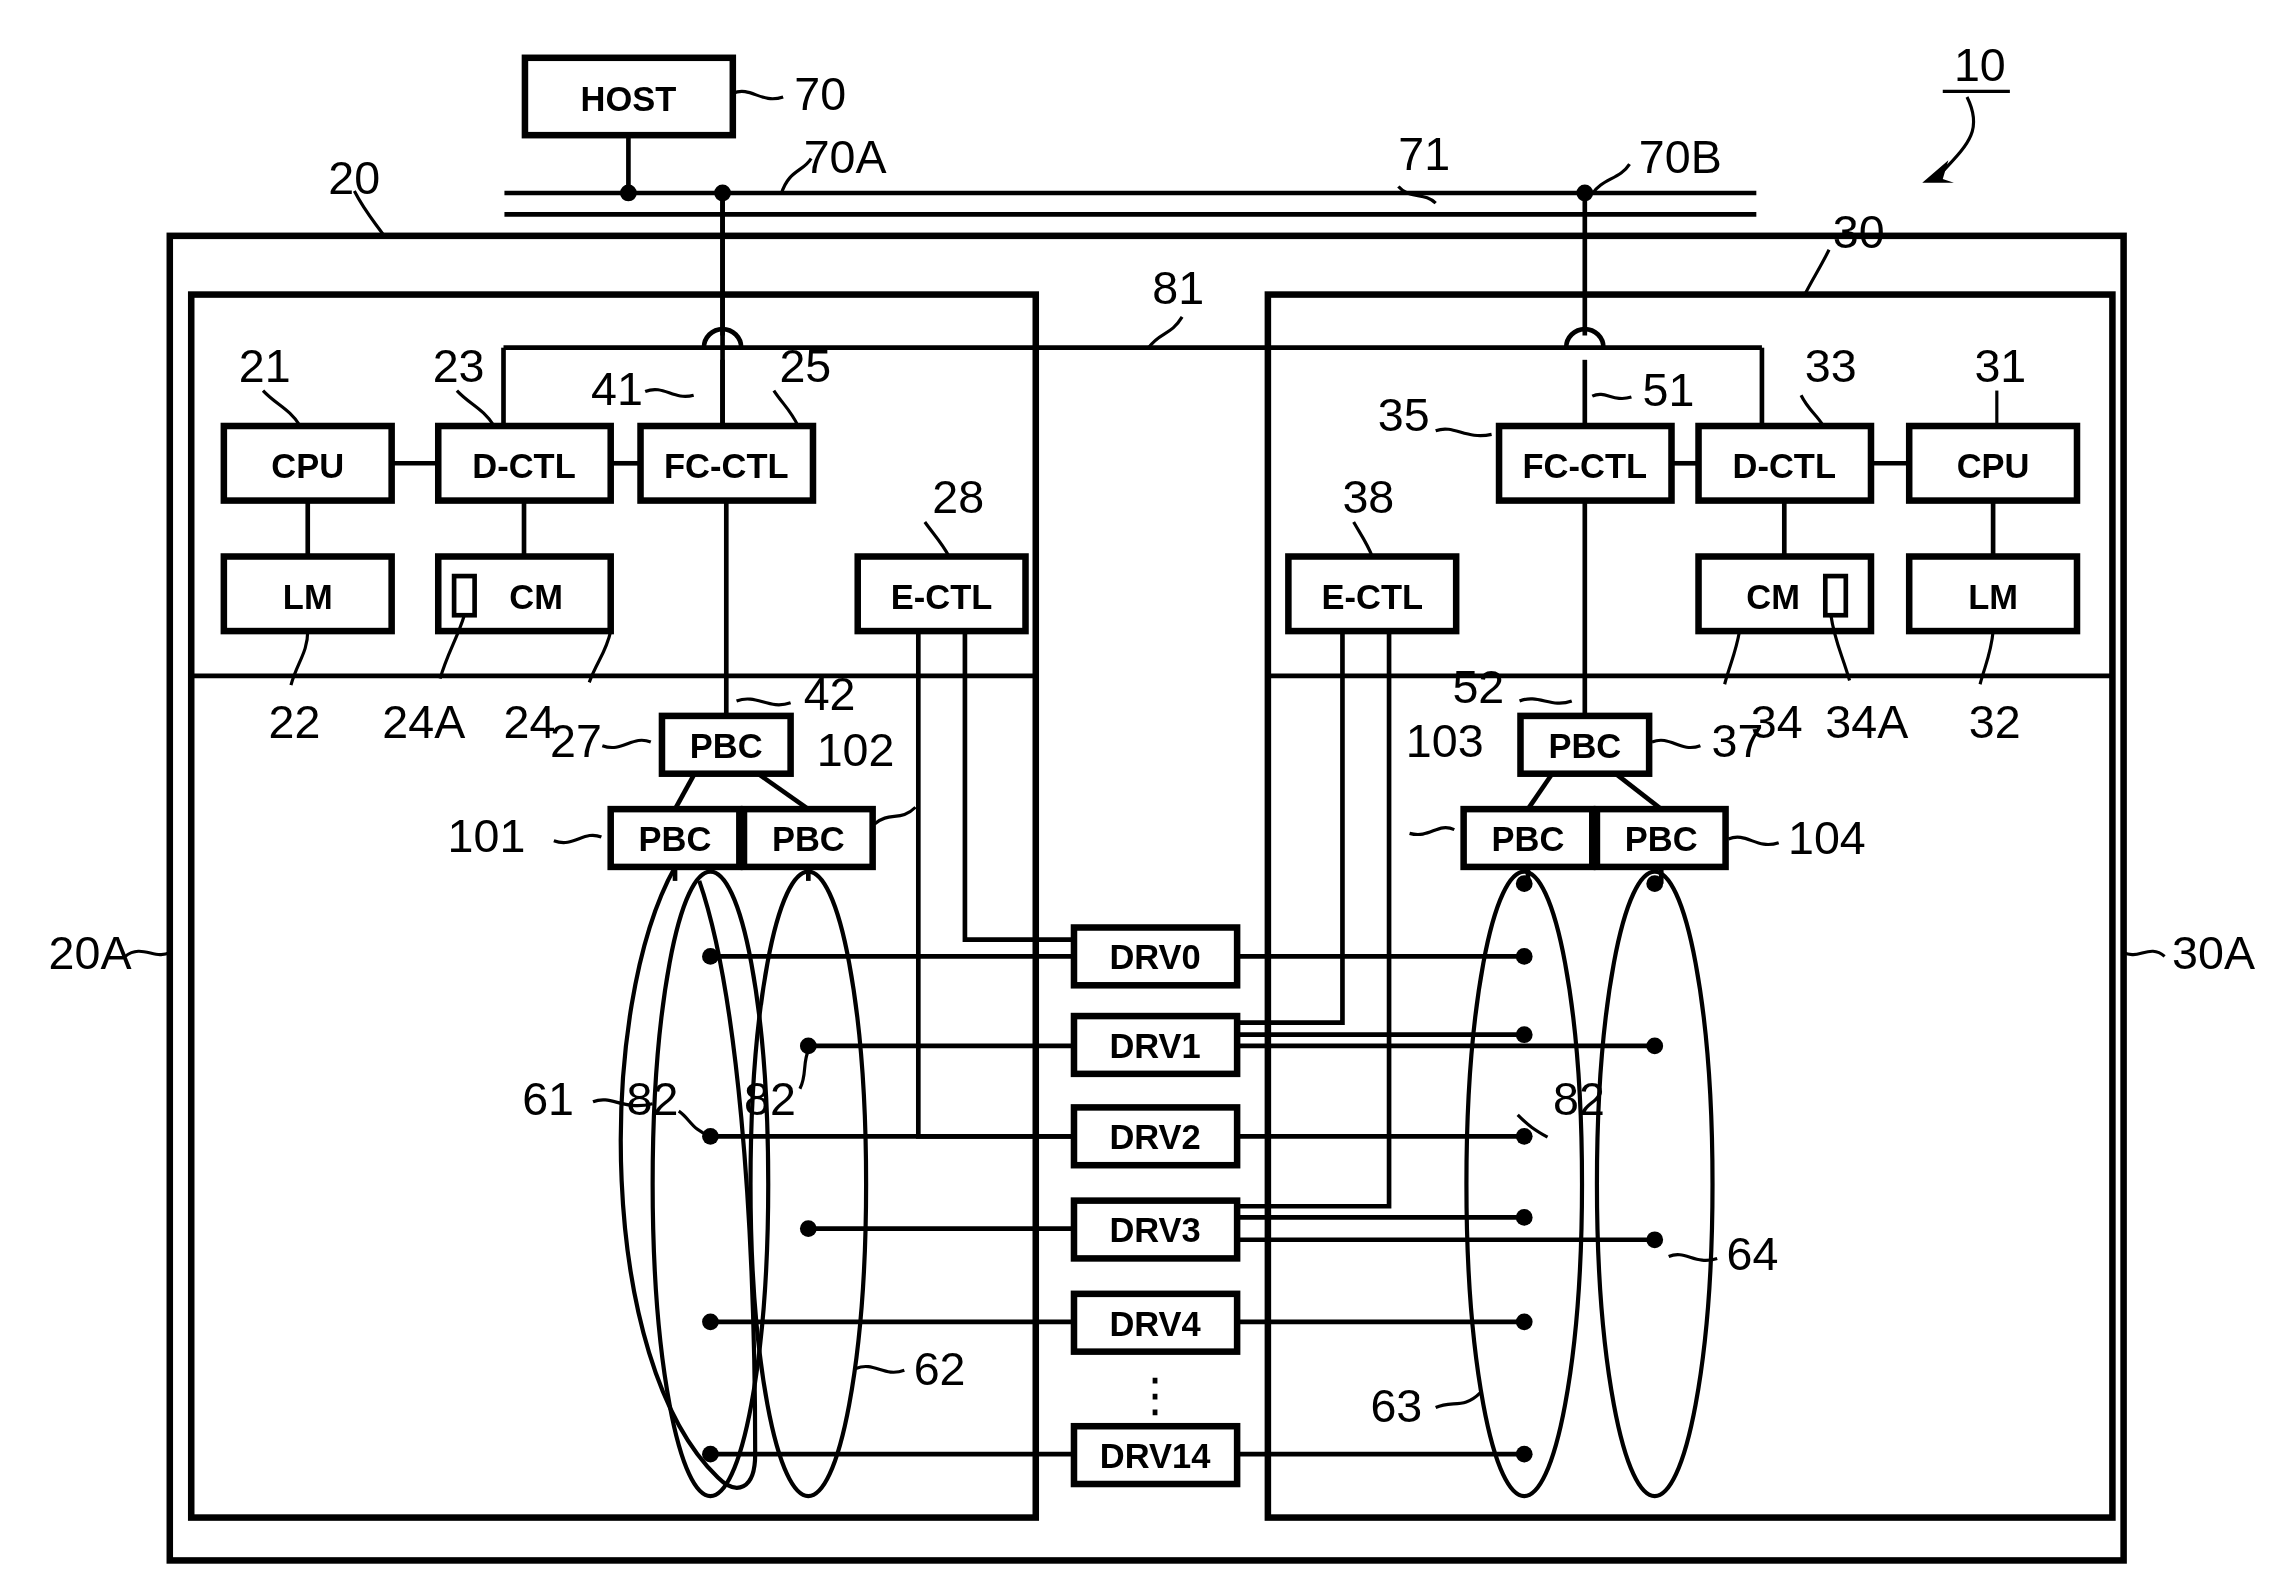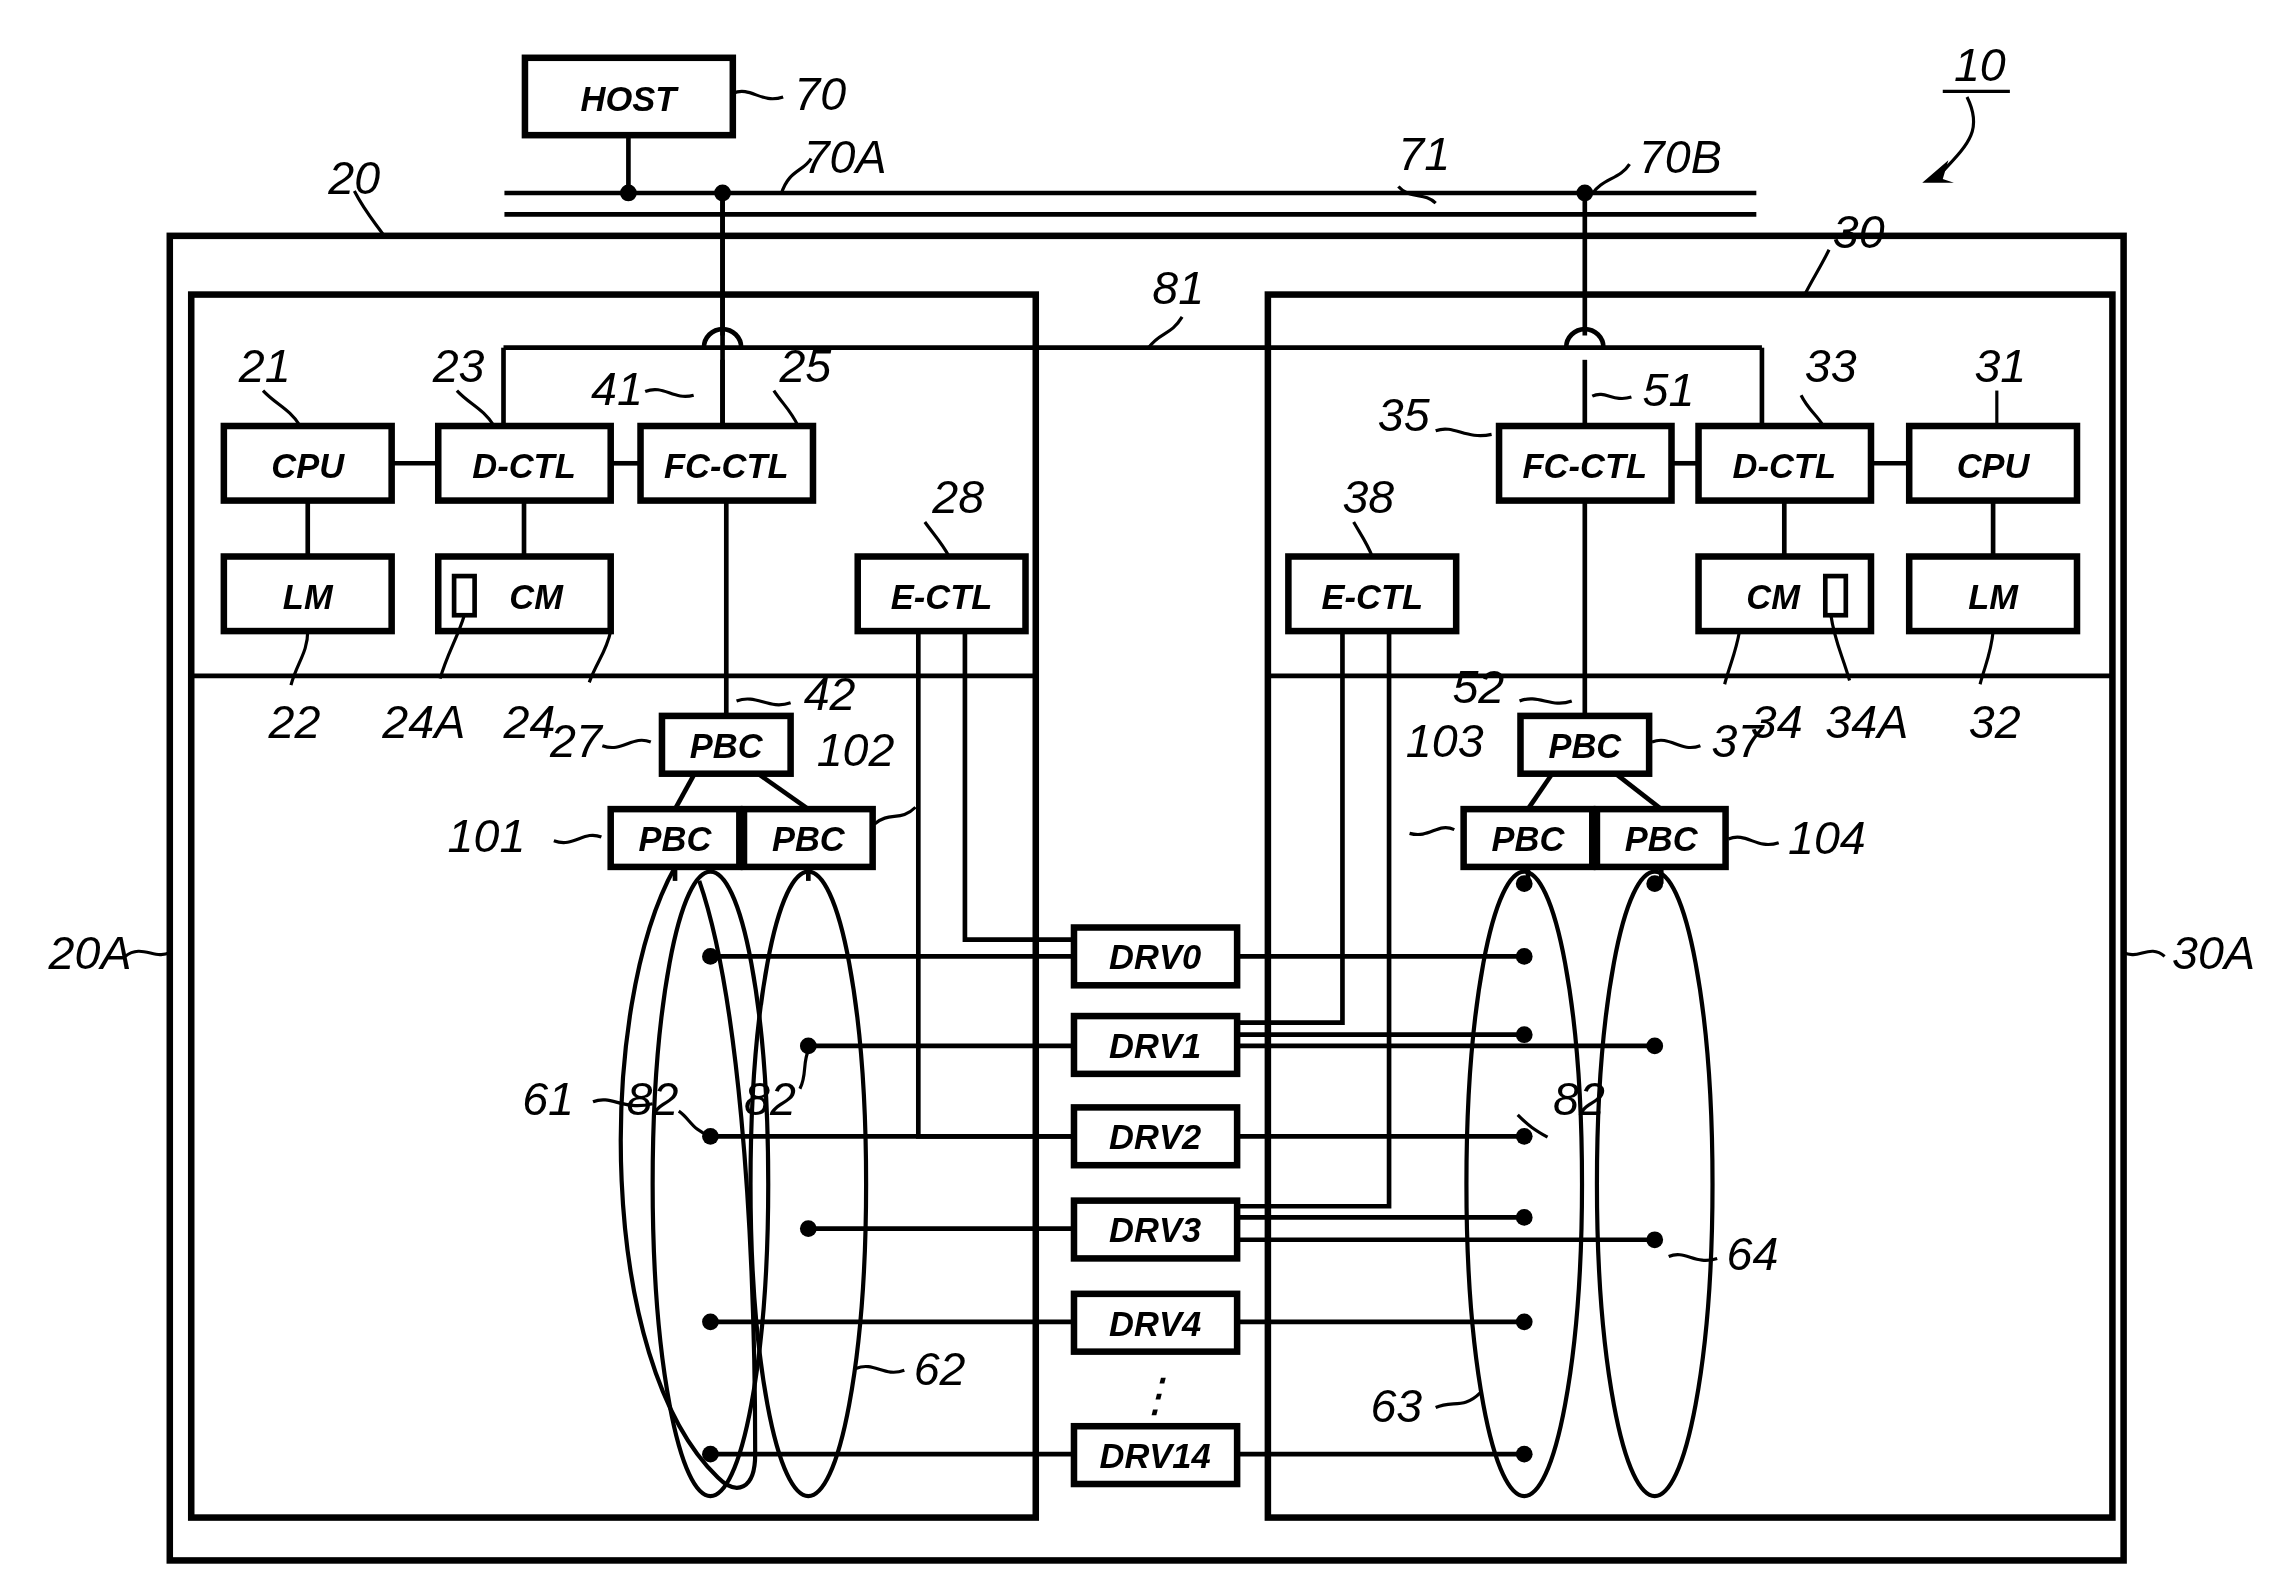--- a/index.html
+++ b/index.html
@@ -1,17 +1,17 @@
 <!DOCTYPE html>
 <html style="font-size:15px"><head>
 <meta charset="utf-8">
 <style>
   html,body{margin:0;padding:0;background:#ffffff;}
   body{width:2285px;height:1594px;overflow:hidden;font-family:"Liberation Sans",sans-serif;}
-  #figure{position:relative;width:2271px;height:1594px;background:#fff;font-style:italic;}
+  #figure{position:relative;width:2271px;height:1594px;background:#fff;}
   svg{display:block;}
   .blk{fill:#ffffff;stroke:#000000;stroke-width:7;}
   .blk-thin{fill:#ffffff;stroke:#000000;stroke-width:5;}
   .frame{fill:none;stroke:#000000;stroke-width:7;}
   .wire{fill:none;stroke:#000000;stroke-width:5;stroke-linecap:butt;}
   .loop{fill:none;stroke:#000000;stroke-width:4.5;}
   .lead{fill:none;stroke:#000000;stroke-width:3.4;}
   .dot{fill:#000000;}
   .lbl{font-family:"Liberation Sans",sans-serif;font-weight:bold;font-size:37px;fill:#000;}
   .num{font-family:"Liberation Sans",sans-serif;font-weight:normal;font-size:50px;fill:#000;}

